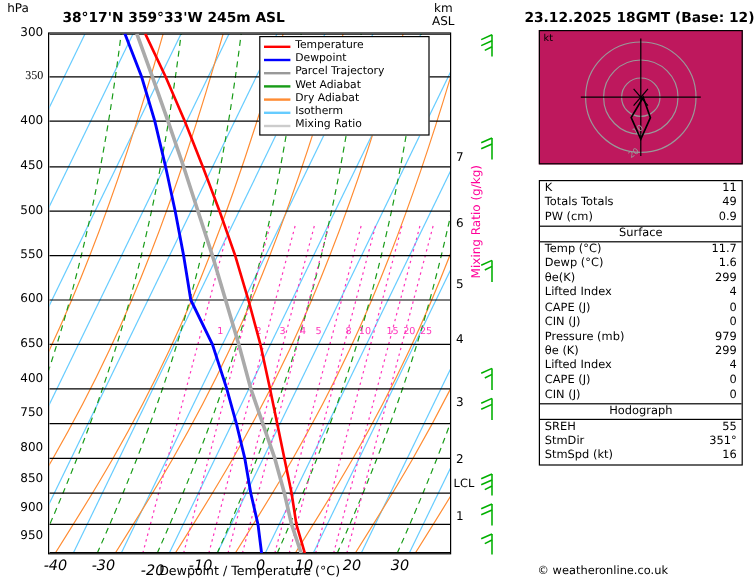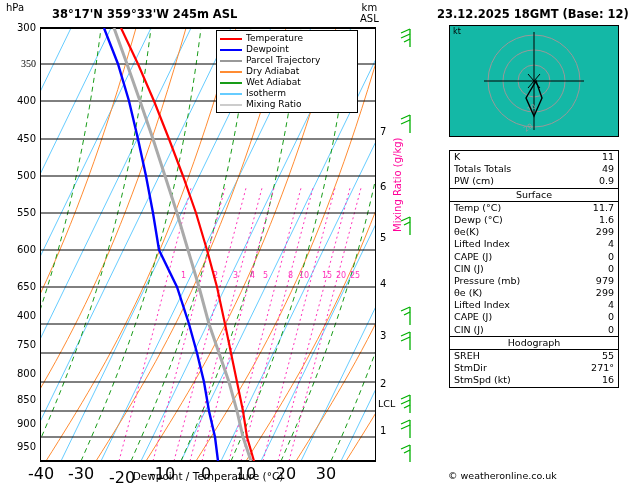--- a/index.html
+++ b/index.html
@@ -5,33 +5,33 @@
   html,body{margin:0;padding:0;}
   body{width:629px;height:486px;background:#ffffff;font-family:"DejaVu Sans",sans-serif;overflow:hidden;position:relative;}
   .root{position:absolute;left:0;top:0;width:629px;height:486px;}
   
   #skewt{position:absolute;left:0;top:0;width:430px;height:486px;}
   .hpa-label{position:absolute;left:6px;top:2px;font-size:10px;color:#000;}
   .km-label{position:absolute;left:360px;top:2px;font-size:10px;color:#000;text-align:center;line-height:11px;}
   .title-left{position:absolute;left:52px;top:7px;font-size:11.5px;font-weight:bold;color:#000;white-space:nowrap;}
   .plotbox{position:absolute;left:40px;top:27px;width:336px;height:435px;border:1px solid #000;box-sizing:border-box;overflow:hidden;background:#fff;}
   .ylab{position:absolute;font-size:10px;color:#000;text-align:right;width:34px;}
-  .xlab{position:absolute;font-size:16px;color:#000;text-align:center;width:30px;}
+  .xlab{position:absolute;font-size:12px;color:#000;text-align:right;width:30px;font-style:italic;}
   .xaxis-title{position:absolute;left:40px;top:470px;width:336px;text-align:center;font-size:10.5px;color:#000;}
   .kmtick{position:absolute;font-size:10px;color:#000;left:380px;}
   .lcl-lab{position:absolute;font-size:9.5px;color:#000;left:378px;}
   .mixlab{position:absolute;left:392px;top:232px;font-size:10px;color:#f09;transform:rotate(-90deg);transform-origin:left top;white-space:nowrap;}
   
   .legend{position:absolute;left:216px;top:30px;width:142px;background:#fff;border:1px solid #000;padding:2px 3px;box-sizing:border-box;}
   .legrow{display:flex;align-items:center;height:11px;}
   .legline{width:22px;height:0;border-top-width:2px;border-top-style:solid;margin-right:4px;}
   .legtxt{font-size:9px;color:#000;line-height:11px;white-space:nowrap;text-align:right;}
   
   .title-right{position:absolute;left:437px;top:7px;font-size:11.5px;font-weight:bold;color:#000;white-space:nowrap;}
-  .hodobox{position:absolute;left:449px;top:25px;width:170px;height:112px;border:1px solid #000;background:#14b8a6;box-sizing:border-box;}
+  .hodobox{position:absolute;left:449px;top:25px;width:170px;height:112px;border:1px solid #000;background:#be185d;box-sizing:border-box;}
   .kt{position:absolute;left:3px;top:1px;font-size:8px;color:#000;}
   .tbl{position:absolute;left:449px;width:170px;border:1px solid #000;background:#fff;box-sizing:border-box;font-size:9.5px;color:#000;}
   .tbl .row{display:flex;justify-content:space-between;padding:0 4px;height:12.2px;line-height:12.2px;}
   .tbl .hdr{text-align:center;height:12.2px;line-height:12.2px;border-top:1px solid #000;border-bottom:1px solid #000;}
   .credit{position:absolute;left:448px;top:470px;font-size:9.5px;color:#000;}
   svg{display:block;}
 </style>
 </head>
 <body>
 
@@ -154,26 +154,26 @@
       </div>
       <div class="legrow">
         <span class="legline" style="border-top-color:#0000ff"></span>
         <span class="legtxt">Dewpoint</span>
       </div>
       <div class="legrow">
         <span class="legline" style="border-top-color:#999999"></span>
         <span class="legtxt">Parcel Trajectory</span>
       </div>
       <div class="legrow">
+        <span class="legline" style="border-top-color:#189c18"></span>
+        <span class="legtxt">Wet Adiabat</span>
+      </div>
+      <div class="legrow">
         <span class="legline" style="border-top-color:#ff8c33"></span>
         <span class="legtxt">Dry Adiabat</span>
-      </div>
-      <div class="legrow">
-        <span class="legline" style="border-top-color:#189c18"></span>
-        <span class="legtxt">Wet Adiabat</span>
       </div>
       <div class="legrow">
         <span class="legline" style="border-top-color:#66ccff"></span>
         <span class="legtxt">Isotherm</span>
       </div>
       <div class="legrow">
         <span class="legline" style="border-top-color:#cccccc"></span>
         <span class="legtxt">Mixing Ratio</span>
       </div>
     </div>
@@ -350,21 +350,21 @@
         <span>0</span>
       </div>
 
     <div class="hdr">Hodograph</div>
     <div class="row">
         <span>SREH</span>
         <span>55</span>
       </div>
     <div class="row">
         <span>StmDir</span>
-        <span>271°</span>
+        <span>351°</span>
       </div>
     <div class="row">
         <span>StmSpd (kt)</span>
         <span>16</span>
       </div>
   </div>
 
   <div class="credit">© weatheronline.co.uk</div>
 </div>
 

